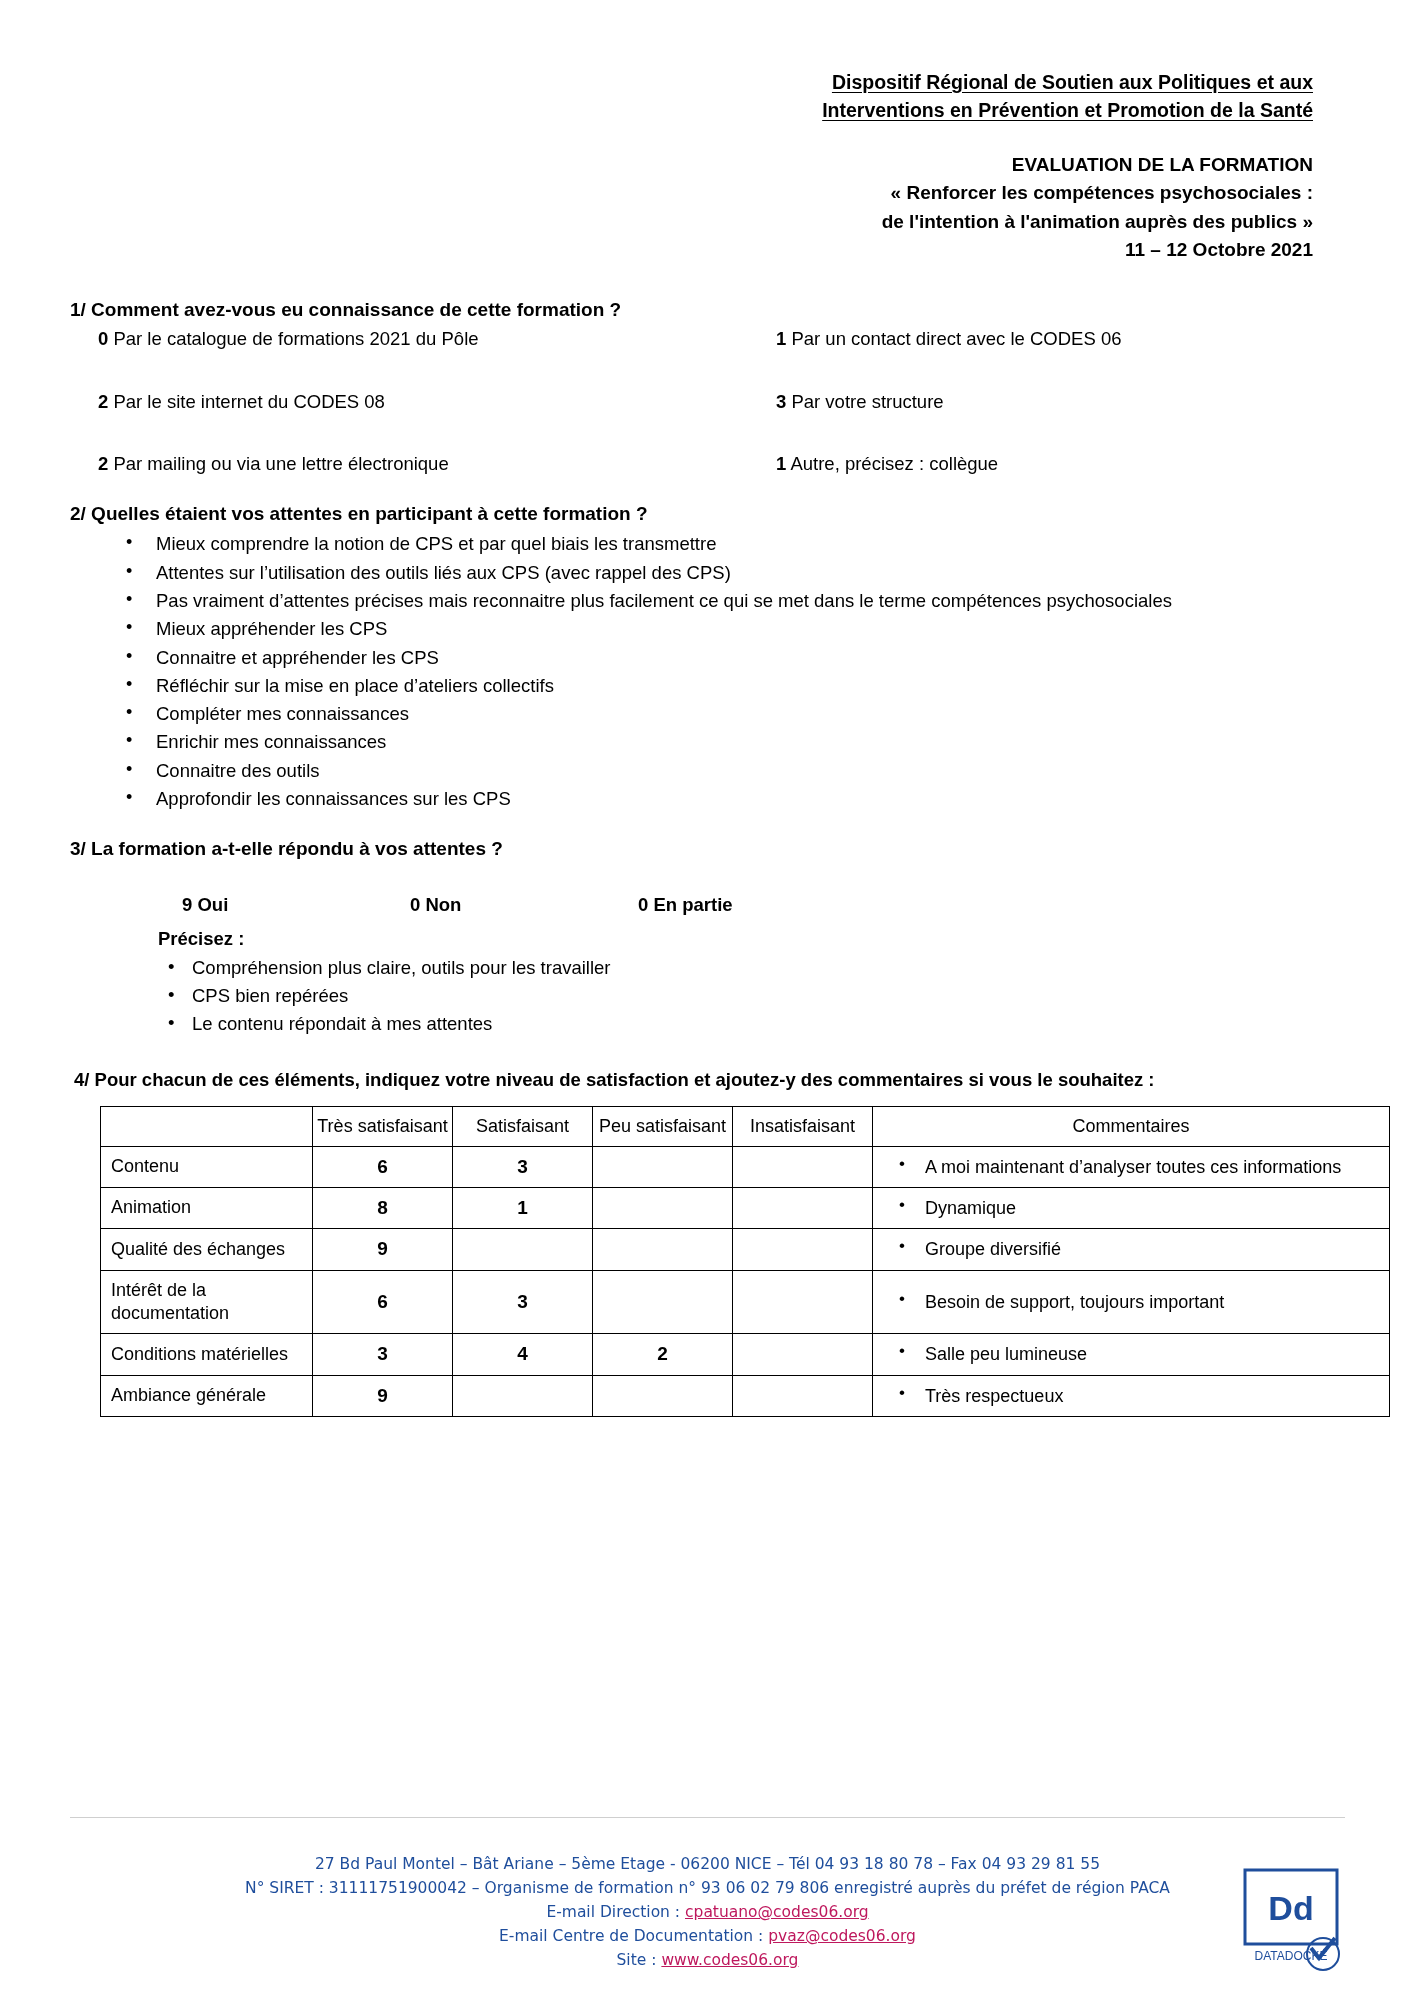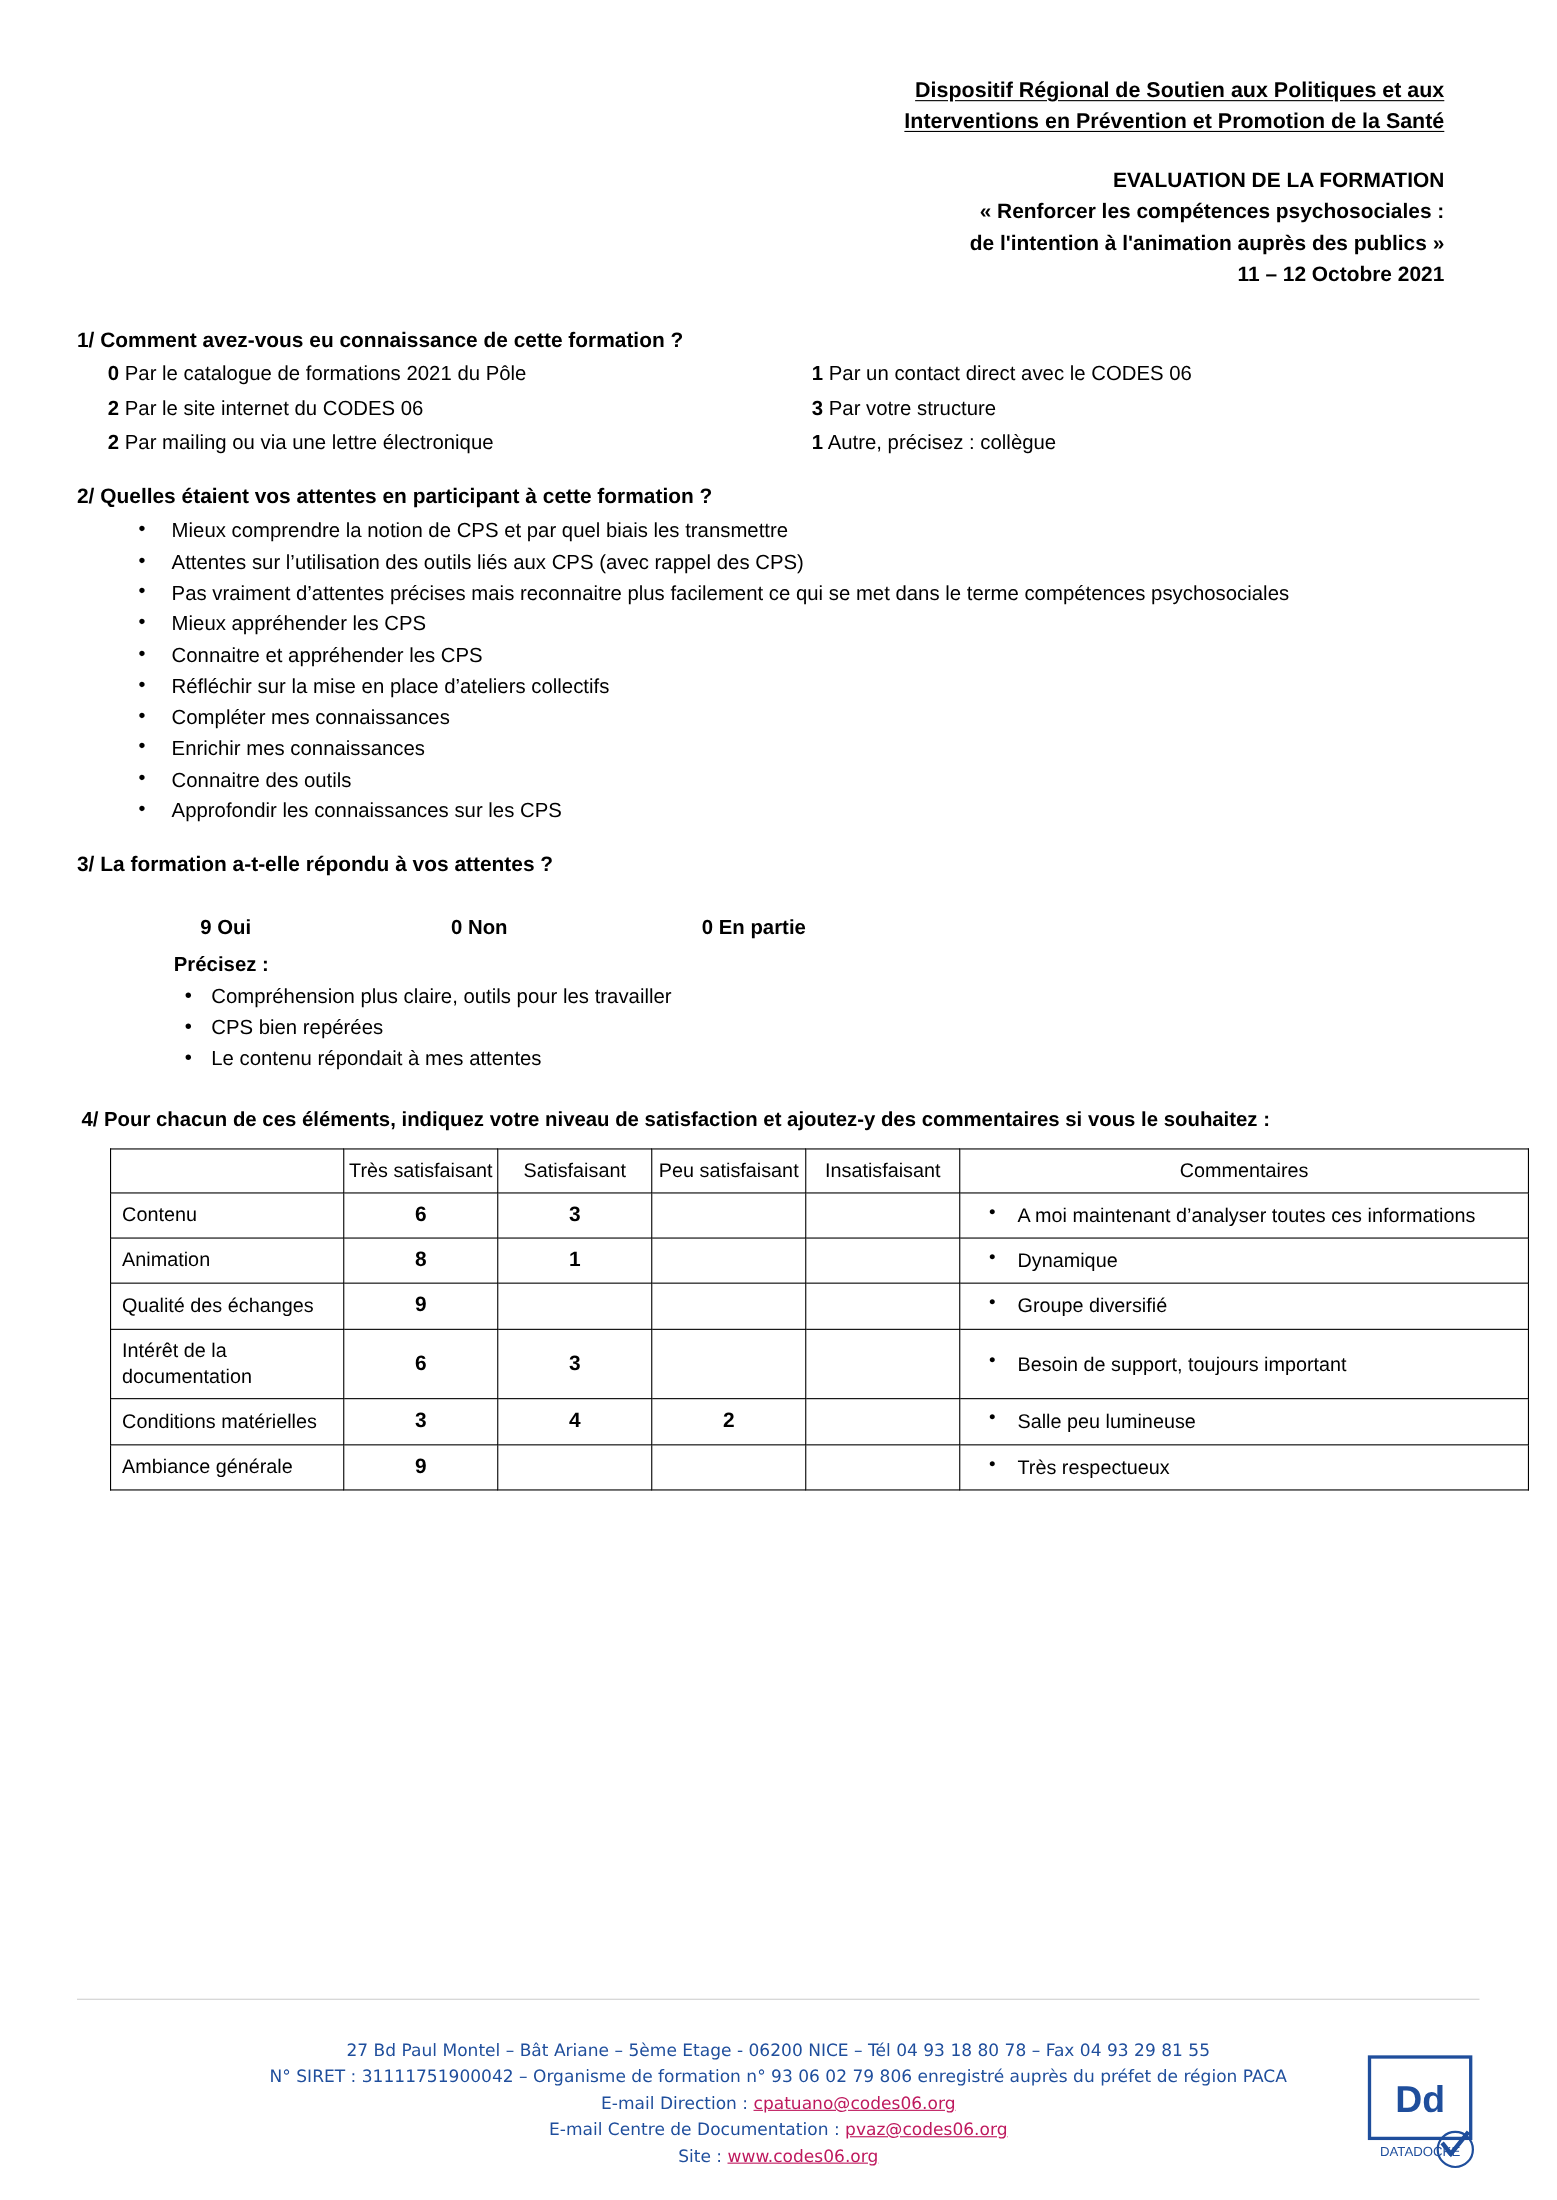--- a/index.html
+++ b/index.html
@@ -68,20 +68,21 @@
     margin-bottom: 6px;
   }
 
   .q1-grid {
     display: grid;
     grid-template-columns: 640px 1fr;
     row-gap: 7px;
     padding-left: 28px;
     font-size: 18.5px;
     line-height: 1.35;
+    gap: 38px;
   }
   .q1-item .num { font-weight: bold; }
 
   ul.bullets {
     list-style: none;
     margin: 6px 0 0 0;
     padding: 0 0 0 34px;
   }
   ul.bullets li {
     position: relative;
@@ -240,21 +241,21 @@
       <div class="hdr-sub">11 – 12 Octobre 2021</div>
     </div>
   </div>
 
   <div class="content">
 
     <div class="q-title">1/ Comment avez-vous eu connaissance de cette formation ?</div>
     <div class="q1-grid">
       <div class="q1-item"><span class="num">0</span> <span>Par le catalogue de formations 2021 du Pôle</span></div>
       <div class="q1-item"><span class="num">1</span> <span>Par un contact direct avec le CODES 06</span></div>
-      <div class="q1-item"><span class="num">2</span> <span>Par le site internet du CODES 06</span></div>
+      <div class="q1-item"><span class="num">2</span> <span>Par le site internet du CODES 08</span></div>
       <div class="q1-item"><span class="num">3</span> <span>Par votre structure</span></div>
       <div class="q1-item"><span class="num">2</span> <span>Par mailing ou via une lettre électronique</span></div>
       <div class="q1-item"><span class="num">1</span> <span>Autre, précisez : collègue</span></div>
     </div>
 
     <div class="sec">
       <div class="q-title">2/ Quelles étaient vos attentes en participant à cette formation ?</div>
       <ul class="bullets">
         <li>Mieux comprendre la notion de CPS et par quel biais les transmettre</li>
         <li>Attentes sur l’utilisation des outils liés aux CPS (avec rappel des CPS)</li>

